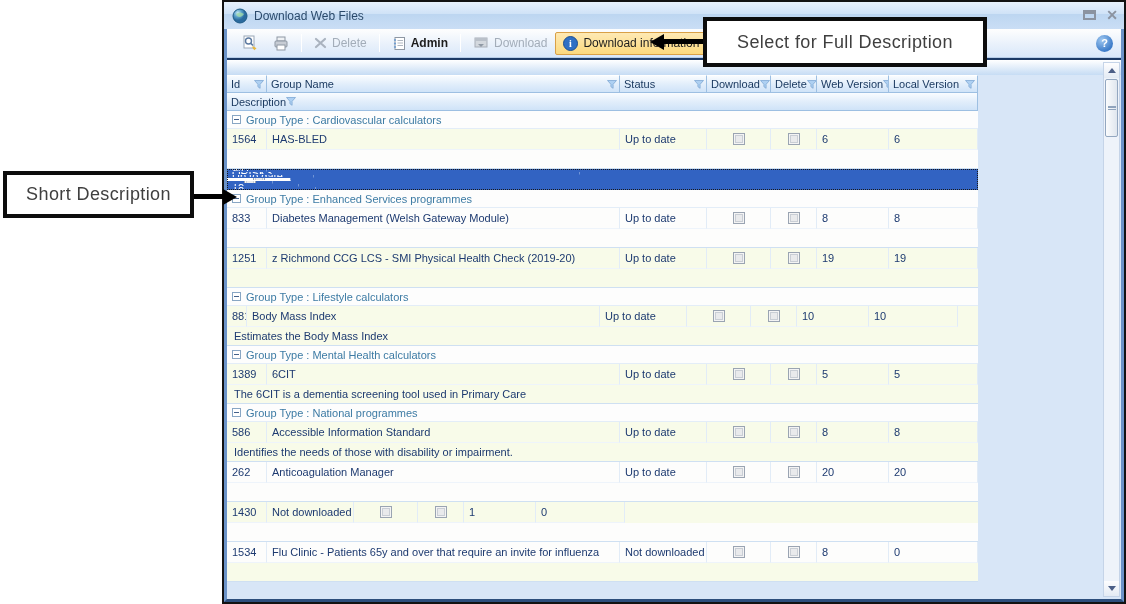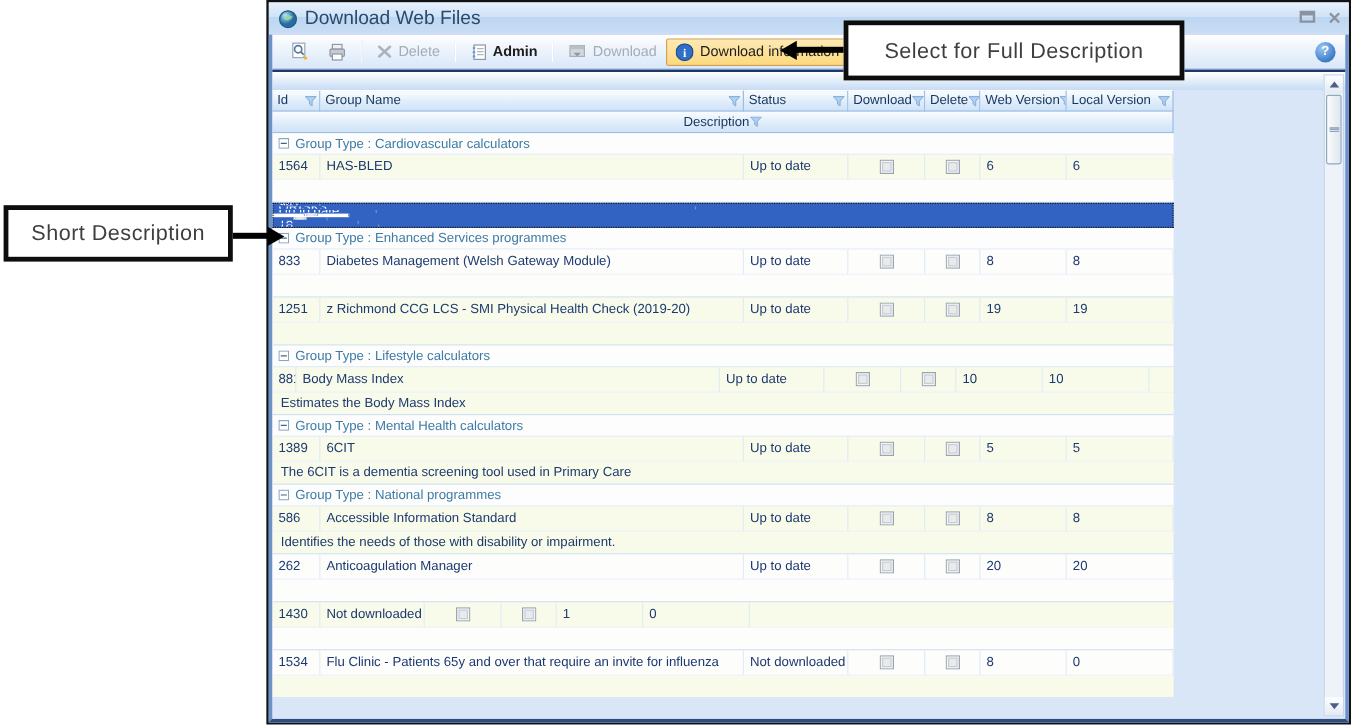--- a/index.html
+++ b/index.html
@@ -5,27 +5,27 @@
   * { margin:0; padding:0; box-sizing:border-box; }
   html,body { width:1126px; height:604px; background:#fff; font-family:"Liberation Sans",sans-serif; }
   #canvas { position:relative; width:1126px; height:604px; overflow:hidden; background:#fff; }
 
   
   .window { position:absolute; left:222px; top:0; width:904px; height:604px;
             border:2px solid #121212; background:#c3d8f0; }
   .titlebar { position:relative; height:27px;
             background:linear-gradient(#e7f1fc,#cfe2f7 45%,#bdd6f1 46%,#cadef5);
             display:flex; align-items:center; padding-left:8px; }
-  .titlebar .title { font-size:16px; color:#2b4a6b; margin-left:6px; }
+  .titlebar .title { font-size:12px; color:#2b4a6b; margin-left:6px; }
   .win-btns { position:absolute; right:6px; top:4px; display:flex; gap:10px; align-items:center; }
   .restore-glyph { display:inline-block; width:13px; height:10px; border:2px solid #8b93a0; border-top-width:4px; background:transparent; }
   .close-glyph { font-size:14px; font-weight:bold; color:#8b93a0; line-height:10px; }
 
   .winframe { position:absolute; top:27px; left:0; right:0; bottom:0;
-            border:3px solid #6b93c8; border-top:none; border-bottom-color:#2c4e7c; background:#c4b5fd; }
+            border:3px solid #6b93c8; border-top:none; border-bottom-color:#2c4e7c; background:#7f1d1d; }
 
   
   .toolbar { position:relative; height:29px; background:linear-gradient(#fefefe,#e9f1fb 55%,#d9e8fa);
              border-bottom:1px solid #b7cde8; display:flex; align-items:center; padding-left:6px; }
   .tb-btn { display:flex; align-items:center; gap:5px; padding:3px 7px; border:1px solid transparent;
             border-radius:2px; font-size:12px; color:#1c1c1c; white-space:nowrap; }
   .tb-btn.disabled { color:#a3adb9; }
   .tb-btn.bold { font-weight:bold; }
   .tb-btn.highlight { background:linear-gradient(#fee9b4,#fcd97e); border:1px solid var(--hl-border); }
   .tb-sep { width:1px; height:18px; background:#b9cde5; border-right:1px solid #ffffff; margin:0 4px; }
@@ -36,21 +36,21 @@
   
   .gridwrap { position:absolute; top:29px; left:0; right:0; bottom:0; background:#d8e6f7;
               border-top:2px solid #1c3a66; overflow:hidden; }
   .groupband { height:15px; background:linear-gradient(#ffffff,#c6dcf4); }
   .table { position:absolute; left:0; top:15px; width:751px; }
   .hrow { display:flex; height:18px; }
   .hcell { position:relative; display:flex; align-items:center; justify-content:space-between;
            background:linear-gradient(#f9fcff,#e2eefb 50%,#cfe3f8);
            border-right:1px solid #9dbfe2; border-bottom:1px solid #9dbfe2; border-top:1px solid #fff;
            font-size:11px; color:var(--header-text); padding:0 2px 0 4px; overflow:hidden; white-space:nowrap; }
-  .desc-header { display:flex; height:18px; align-items:center; justify-content:center;
+  .desc-header { display:flex; height:18px; align-items:center; justify-content:flex-start;
            background:linear-gradient(#f9fcff,#e2eefb 50%,#cfe3f8);
            border-right:1px solid #9dbfe2; border-bottom:1px solid #9dbfe2;
            font-size:11px; color:var(--header-text); padding:0 4px; }
 
   .grow { display:flex; align-items:center; height:18px; background:#fdfdfd;
           border-bottom:1px solid #e3edf8; font-size:11px; color:var(--group-text); padding-left:5px; gap:5px; }
   .drow { display:flex; height:21px; font-size:11px; color:#1d3a70; }
   .dcell { display:flex; align-items:center; border-right:1px solid #e2ecf7; border-bottom:1px solid #eef4fb;
            padding-left:5px; overflow:hidden; white-space:nowrap; }
   .dcell.center { justify-content:center; padding-left:0; }

